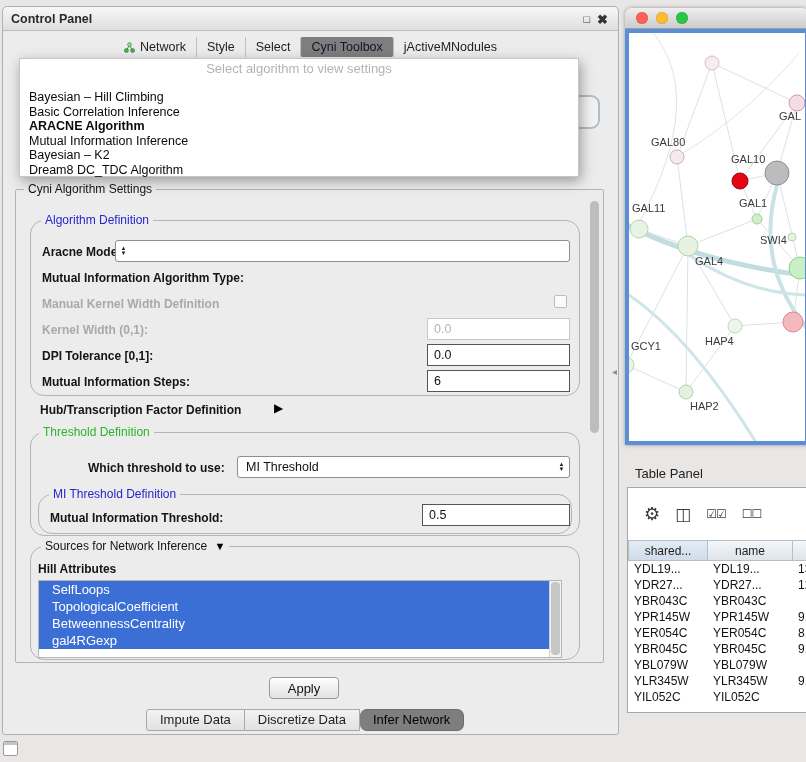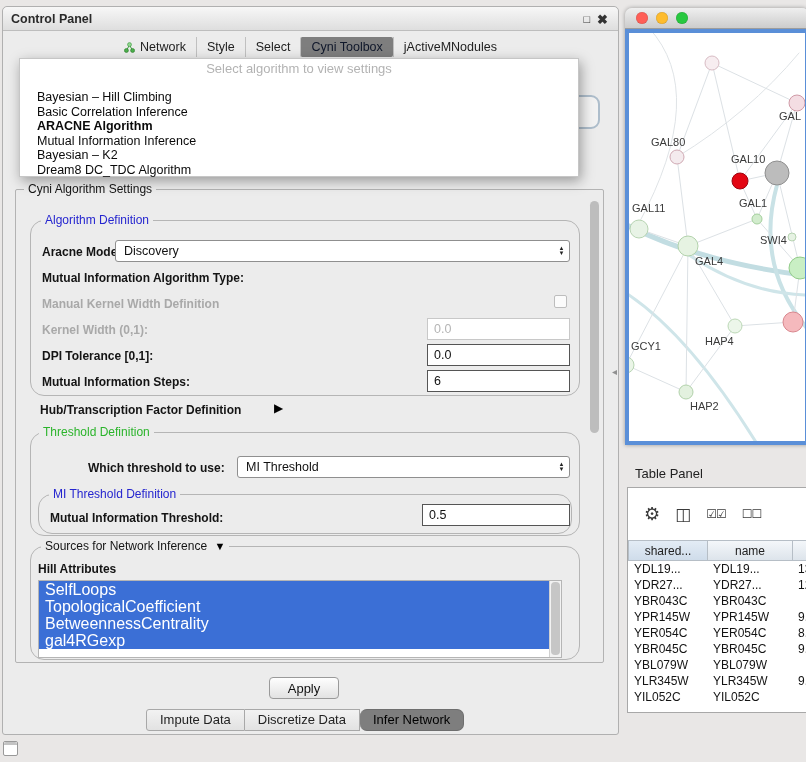--- a/index.html
+++ b/index.html
@@ -17,21 +17,21 @@
   .cp-tab{padding:3px 10px;font-size:12.5px;color:#222;display:flex;align-items:center;gap:5px;}
   .cp-tab+.cp-tab{border-left:1px solid #c0c0c0;}
   .cp-tab.sel{background:var(--selected_tab,#7e7e7e);color:#0f172a;border-radius:2px;align-items:flex-end;}
   .tab-ico{display:inline-flex;}
 
   .ghost{position:absolute;left:560px;top:88px;width:37px;height:34px;border:2px solid #adbdcb;border-radius:9px;background:#f2f2f2;z-index:5;}
 
   
   .dd{position:absolute;left:16px;top:51px;width:560px;height:119px;background:#fff;border:1px solid #c6c6c6;box-shadow:2px 4px 12px rgba(0,0,0,.35);z-index:50;padding-top:2px;}
   .dd-ph{text-align:center;color:#b3b3b3;font-size:13px;height:16px;line-height:16px;margin-bottom:13px;}
-  .dd-item{font-size:12.5px;height:14.5px;line-height:14.5px;padding-left:17px;color:#0a0a0a;}
+  .dd-item{font-size:12.5px;height:14.5px;line-height:14.5px;padding-left:9px;color:#0a0a0a;}
   .dd-item.sel{font-weight:bold;}
 
   
   .cyni{position:absolute;left:12px;top:182px;width:589px;height:474px;border:1px solid #b3b3b3;border-radius:2px;}
   .grp{position:absolute;border:1px solid #b5b5b5;border-radius:14px;}
   .grp-title{position:absolute;top:-8px;background:#ececec;padding:0 4px;font-size:12px;line-height:15px;white-space:nowrap;}
   .t-blue{color:var(--group_title_blue,#2525cf);}
   .t-green{color:var(--group_title_green,#2bb42b);}
   .t-black{color:#141414;}
   .lbl{position:absolute;font-size:12px;font-weight:bold;color:#141414;white-space:nowrap;}
@@ -39,21 +39,21 @@
   .combo{position:absolute;height:22px;background:#fff;border:1px solid #8f8f8f;border-radius:3px;display:flex;align-items:center;font-size:12.5px;color:#111;}
   .combo .val{flex:1;padding-left:8px;}
   .combo .arrows{width:15px;display:flex;flex-direction:column;align-items:center;color:#222;}
   .combo .arrows i{font-style:normal;font-size:6px;line-height:5px;}
   .tfield{position:absolute;height:22px;background:#fff;border:1px solid #555;font-size:12.5px;padding:0 6px;font-family:inherit;color:#111;}
   .tfield.dis{border-color:#c8c8c8;color:#b5b5b5;}
   .cbox{position:absolute;width:13px;height:13px;background:#fbfbfb;border:1px solid #bdbdbd;border-radius:2px;}
   .tri{position:absolute;font-size:12px;color:#000;}
   .dn-tri{font-size:11px;color:#000;margin-left:4px;}
   .srclist{position:absolute;background:#fff;border:1px solid #b5b5b5;overflow:hidden;}
-  .src-item{height:17px;line-height:17px;font-size:16px;padding-left:6px;width:calc(100% - 12px);color:#222;}
+  .src-item{height:17px;line-height:17px;font-size:13px;padding-left:13px;width:calc(100% - 12px);color:#222;}
   .src-item.sel{background:var(--selection,#3b6fd6);color:#fff;}
   .srcsb{position:absolute;right:0;top:0;width:12px;height:100%;background:#f2f2f2;border-left:1px solid #d0d0d0;}
   .srcsb-thumb{position:absolute;left:1px;top:1px;width:9px;height:96%;background:#c6c6c6;border-radius:4px;}
   .cynisb{position:absolute;right:2px;top:3px;width:13px;height:466px;background:#ececec;}
   .cynisb-thumb{position:absolute;left:2px;top:8px;width:9px;height:232px;background:#bdbdbd;border-radius:5px;}
   .apply{position:absolute;left:266px;top:670px;width:70px;height:22px;border:1px solid #9a9a9a;border-radius:4px;background:linear-gradient(#fefefe,#e2e2e2);font-size:13px;font-family:inherit;color:#111;}
   #cp-bottom-tabs{position:absolute;left:143px;top:702px;height:22px;display:flex;}
   .btab{padding:0 13px;line-height:20px;font-size:13px;color:#222;background:linear-gradient(#f2f2f2,#e2e2e2);border:1px solid #a8a8a8;}
   .btab+.btab{border-left:none;}
   .btab:first-child{border-radius:3px 0 0 3px;}
@@ -140,21 +140,20 @@
 
     <div class="cyni">
       <span class="grp-title t-black" style="left:8px">Cyni Algorithm Settings</span>
 
       <div class="grp" style="left:14px;top:30px;width:550px;height:176px">
         <span class="grp-title t-blue" style="left:10px">Algorithm Definition</span>
       </div>
 
       <span class="lbl" style="left:26px;top:55px">Aracne Mode:</span>
       <div class="combo" style="left:99px;top:50px;width:455px">
-        <span class="val">Discovery</span>
         <span class="arrows">
             <i>▲</i>
             <i>▼</i>
           </span>
       </div>
 
       <span class="lbl" style="left:26px;top:81px">Mutual Information Algorithm Type:</span>
 
       <span class="lbl dis" style="left:26px;top:107px">Manual Kernel Width Definition</span>
       <div class="cbox" style="left:538px;top:105px"></div>

